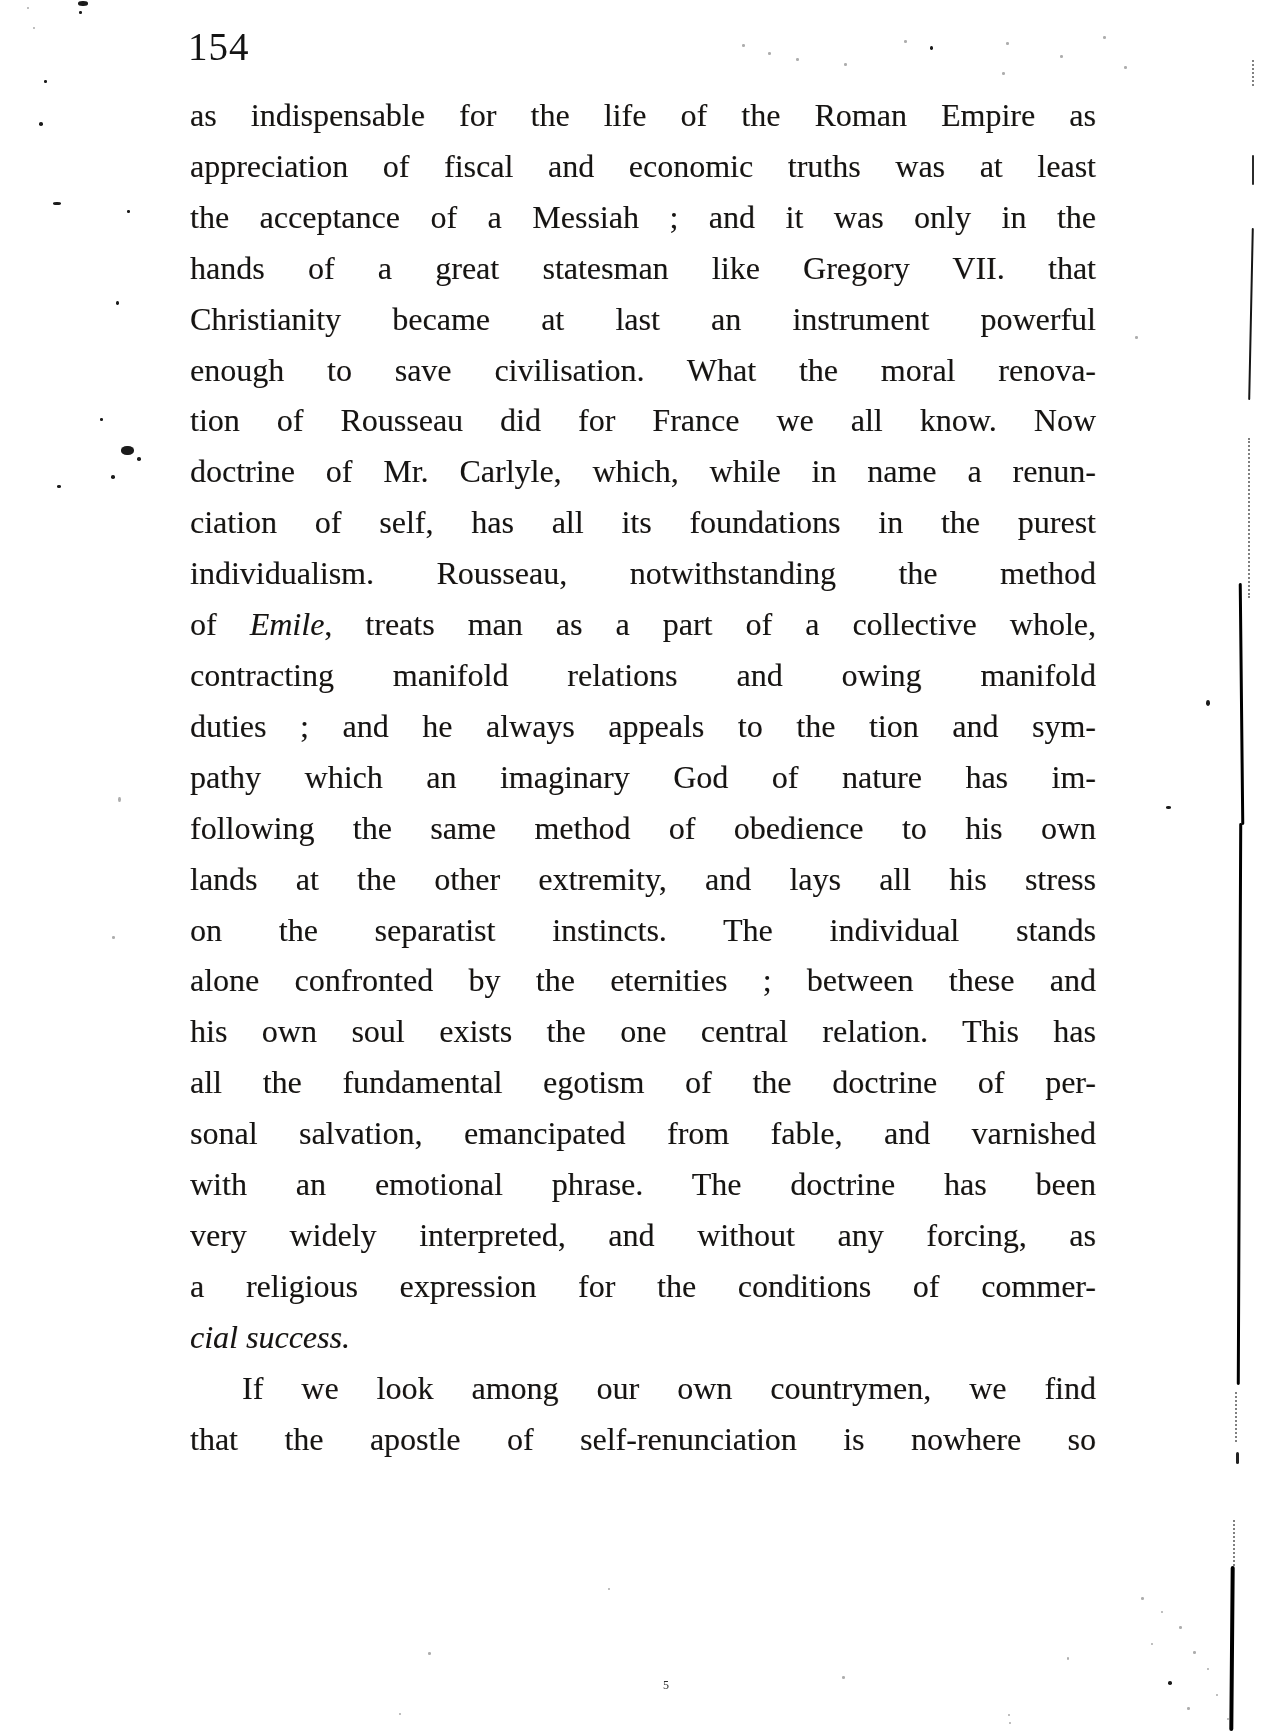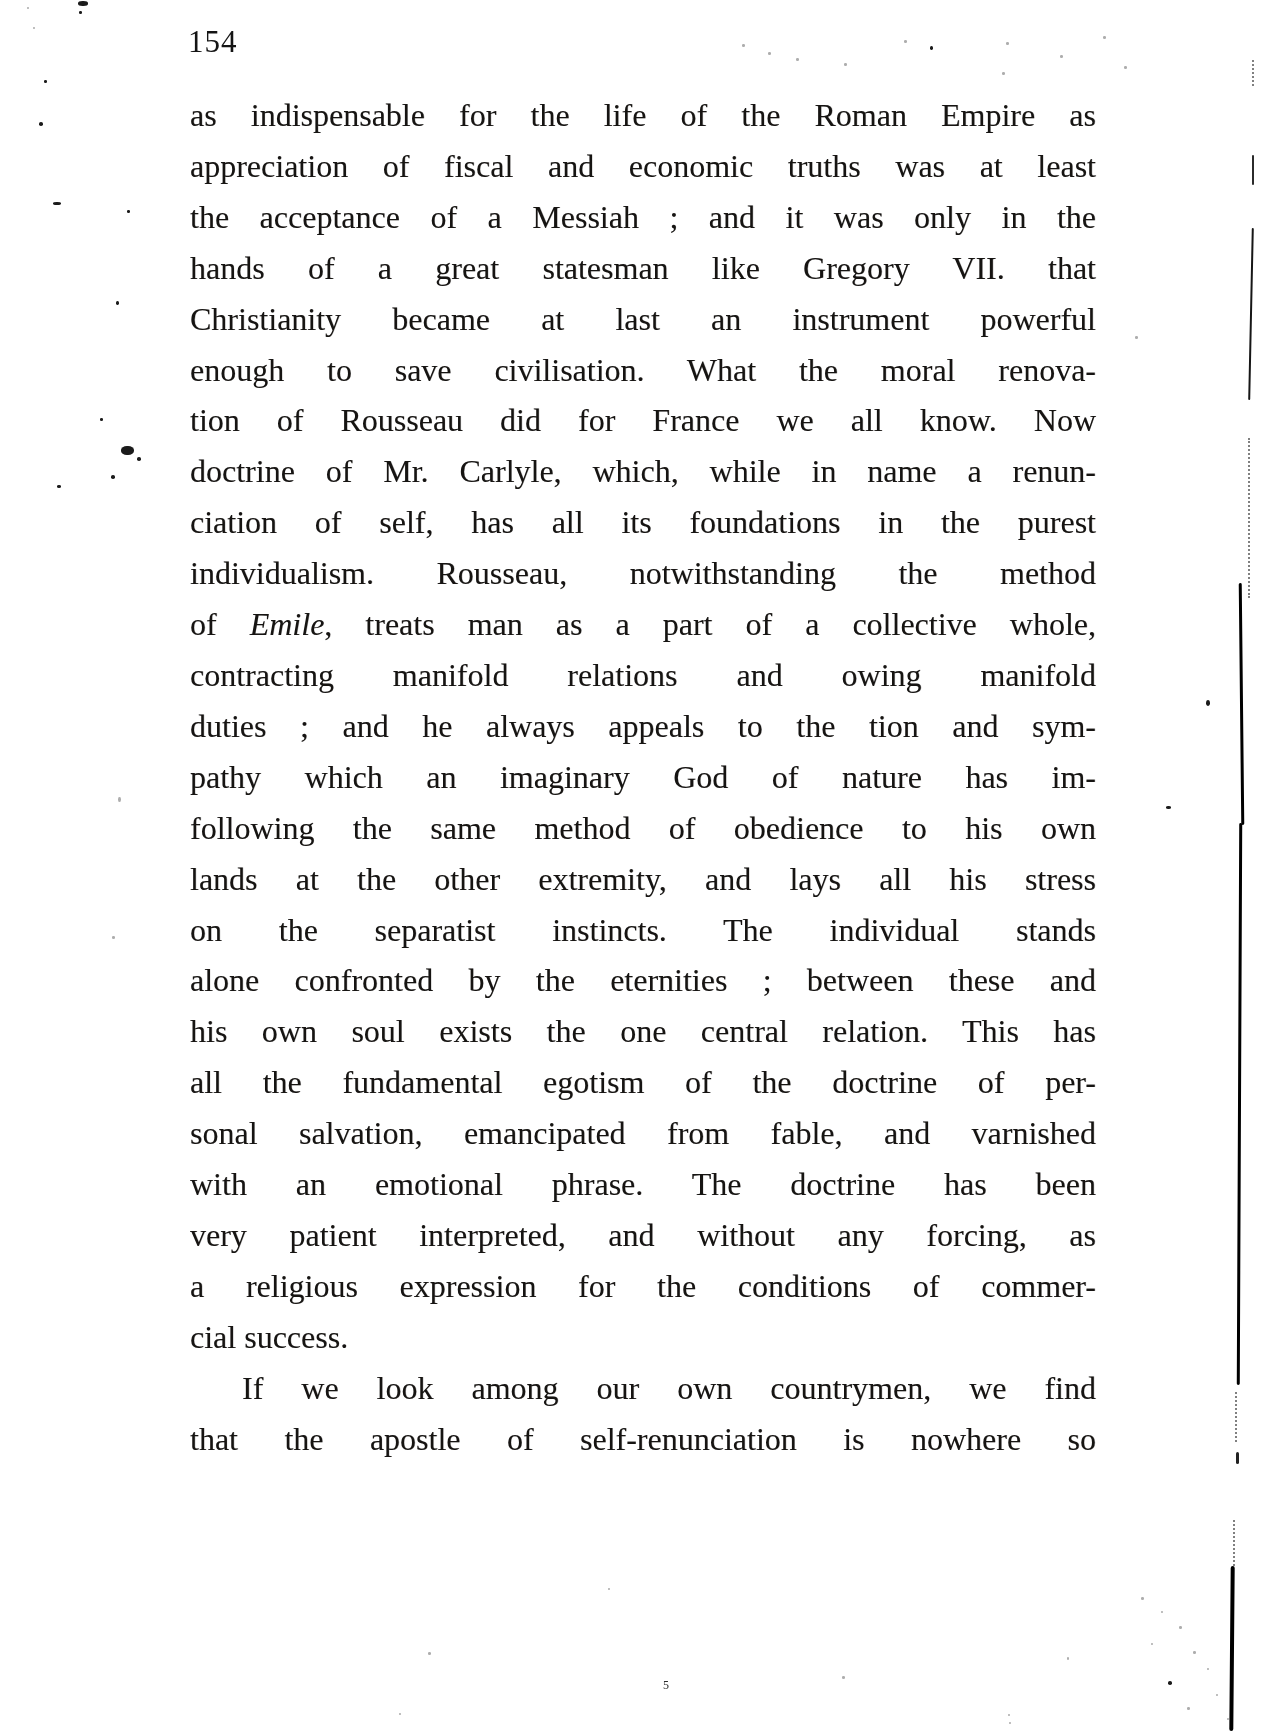--- a/index.html
+++ b/index.html
@@ -17,21 +17,21 @@
     position: absolute;
     left: 190px;
     top: 24px;
     width: 906px;
     height: 40px;
   }
   .folio {
     position: absolute;
     left: -2px;
     top: 0;
-    font-size: 31px;
+    font-size: 39px;
     letter-spacing: 1px;
     color: #141414;
   }
   .running-title {
     position: absolute;
     left: 0;
     right: 0;
     top: 3px;
     text-align: center;
     font-size: 28px;
@@ -49,21 +49,21 @@
     color: #161412;
     text-shadow: 0.4px 0.3px 0 rgba(20,18,16,0.30);
   }
   .para { margin: 0; }
   .line {
     text-align: justify;
     text-align-last: justify;
     text-justify: inter-word;
     white-space: normal;
   }
-  .line.last-left { text-align-last: left; }
+  .line.last-left { text-align-last: left; font-style: italic; }
   .line.indent { text-indent: 52px; }
   
   .spk { position: absolute; background: #1b1b1b; border-radius: 45%; }
   .spk.faint { background: #6a6a6a; opacity: 0.55; }
   .vline { position: absolute; background: #000; border-radius: 2px; }
   .vdots { position: absolute; width: 0; border-left: 2px dotted #3d3d3d; opacity: 0.65; }
   .stray-glyph {
     position: absolute;
     font-size: 12px;
     color: #2a2a2a;
@@ -96,21 +96,21 @@
         <div class="line">duties ; and he always appeals to the tion and sym-</div>
         <div class="line">pathy which an imaginary God of nature has im-</div>
         <div class="line">following the same method of obedience to his own</div>
         <div class="line">lands at the other extremity, and lays all his stress</div>
         <div class="line">on the separatist instincts.  The individual stands</div>
         <div class="line">alone confronted by the eternities ;  between these and</div>
         <div class="line">his own soul exists the one central relation.  This has</div>
         <div class="line">all the fundamental egotism of the doctrine of per-</div>
         <div class="line">sonal salvation, emancipated from fable, and varnished</div>
         <div class="line">with an emotional phrase.  The doctrine has been</div>
-        <div class="line">very patient interpreted, and without any forcing, as</div>
+        <div class="line">very widely interpreted, and without any forcing, as</div>
         <div class="line">a religious expression for the conditions of commer-</div>
         <div class="line last-left">cial success.</div>
       </div>
       <div class="para">
         <div class="line indent">If we look among our own countrymen, we find</div>
         <div class="line">that the apostle of self-renunciation is nowhere so</div>
       </div>
     </div>
 
   <div class="vdots" style="left:1252px; top:60px; height:26px;"></div>

